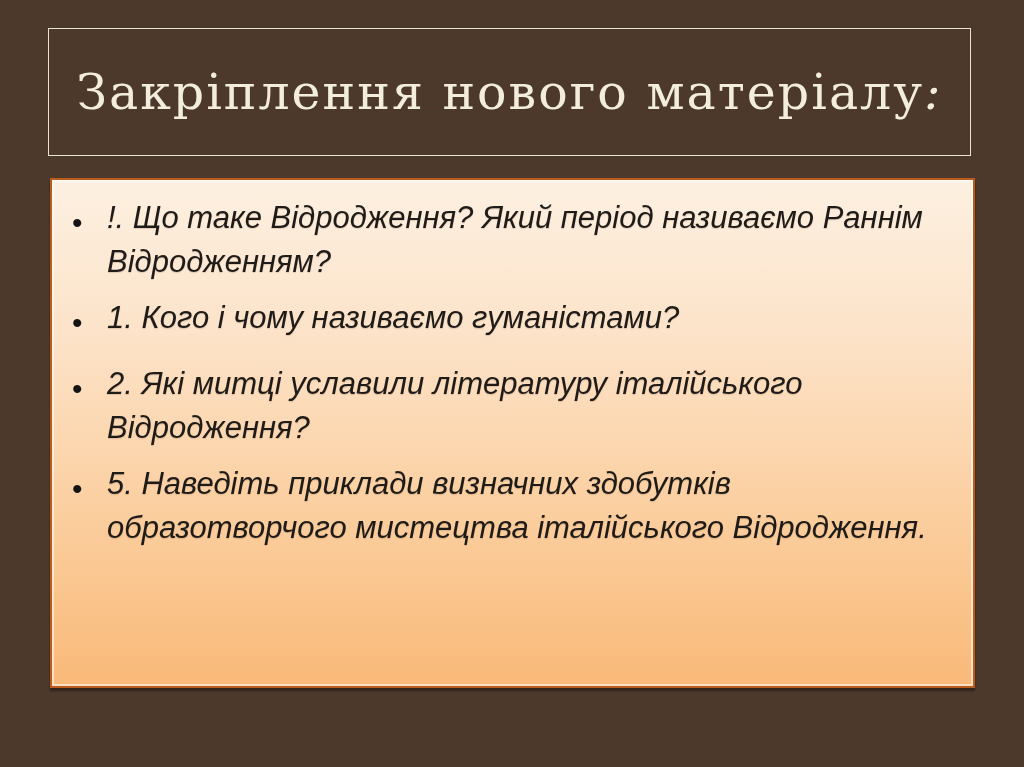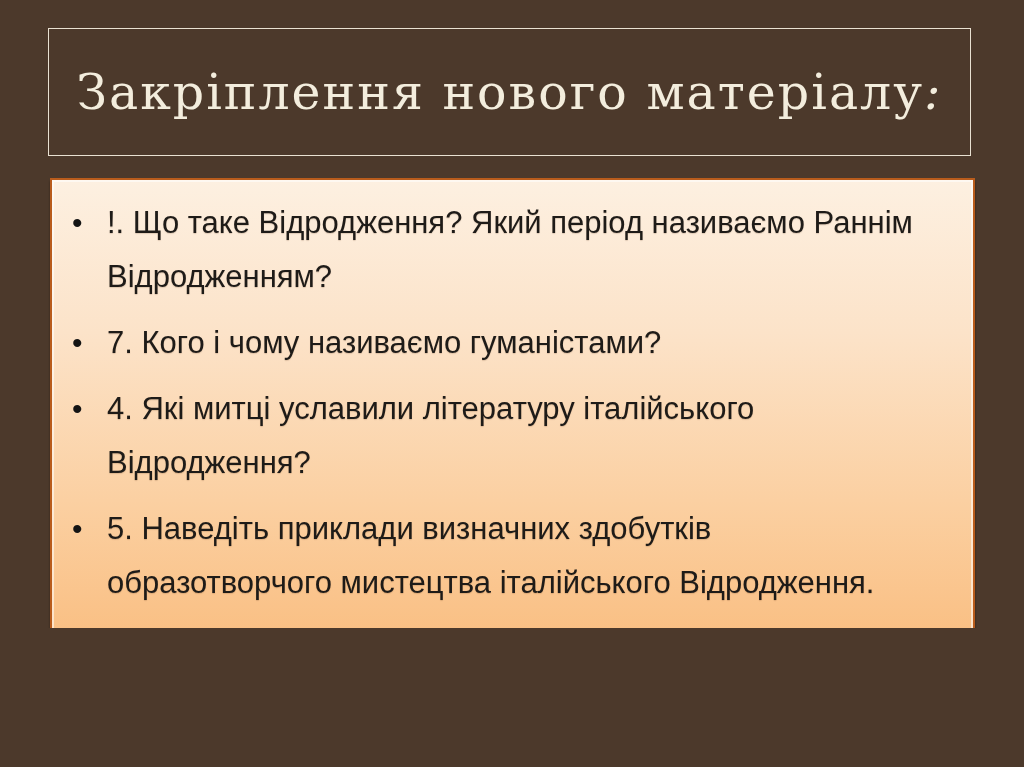--- a/index.html
+++ b/index.html
@@ -3,21 +3,21 @@
 <meta charset="utf-8">
 <style>
   html, body {
     margin: 0;
     padding: 0;
     background: #4c392b;
   }
   .slide {
     position: relative;
     width: 1024px;
-    height: 628px;
+    height: 767px;
     background: #4c392b;
     overflow: hidden;
     font-family: "Liberation Sans", sans-serif;
   }
   .title-box {
     position: absolute;
     left: 48px;
     top: 28px;
     width: 923px;
     height: 128px;
@@ -63,23 +63,24 @@
     flex: 0 0 37px;
     font-size: 30px;
     line-height: 54px;
     color: #141414;
     padding-left: 2px;
     box-sizing: border-box;
   }
   .bullet-text {
     flex: 1 1 auto;
     font-size: 31px;
-    line-height: 54px;
+    line-height: 44px;
     color: #1e1b18;
     text-shadow: 0 1px 1px rgba(90,50,20,0.18);
+    font-style: italic;
   }
 </style>
 </head>
 <body>
 
 <div class="slide">
 
   <div class="title-box">
     <div class="title-text"><span>Закріплення нового матеріалу</span><span class="title-colon">:</span></div>
   </div>
@@ -87,26 +88,26 @@
   <div class="content-box">
     <ul class="bullet-list">
 
       <li class="bullet-item">
         <span class="bullet-dot">•</span>
         <span class="bullet-text">!. Що таке Відродження? Який період називаємо Раннім Відродженням?</span>
       </li>
 
       <li class="bullet-item">
         <span class="bullet-dot">•</span>
-        <span class="bullet-text">7. Кого і чому називаємо гуманістами?</span>
+        <span class="bullet-text">1. Кого і чому називаємо гуманістами?</span>
       </li>
 
       <li class="bullet-item">
         <span class="bullet-dot">•</span>
-        <span class="bullet-text">4. Які митці уславили літературу італійського Відродження?</span>
+        <span class="bullet-text">2. Які митці уславили літературу італійського Відродження?</span>
       </li>
 
       <li class="bullet-item">
         <span class="bullet-dot">•</span>
         <span class="bullet-text">5. Наведіть приклади визначних здобутків образотворчого мистецтва італійського Відродження.</span>
       </li>
 
     </ul>
   </div>
 

